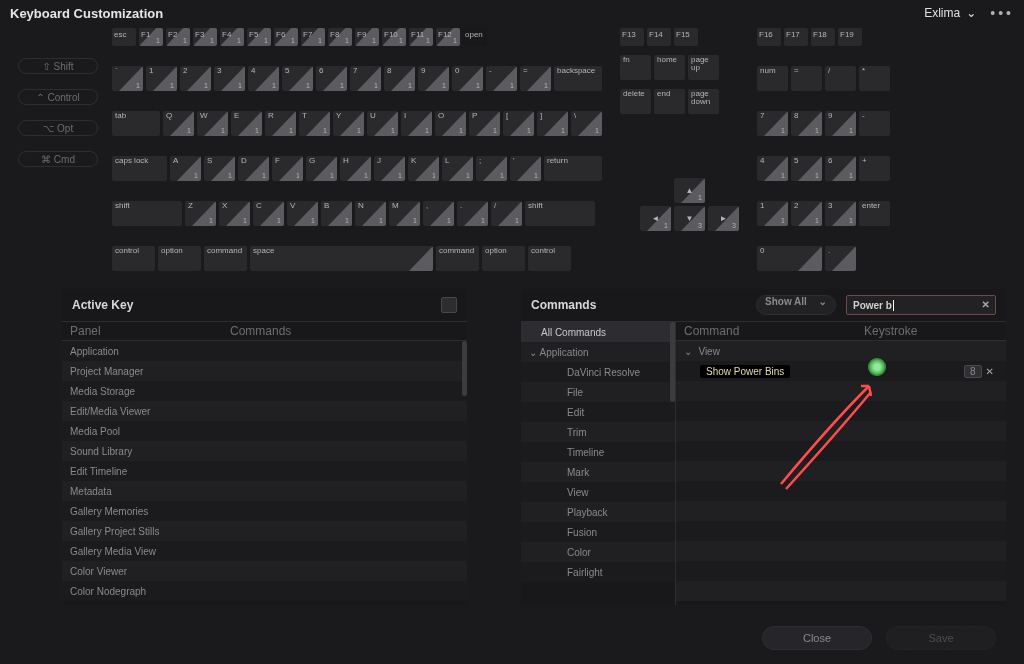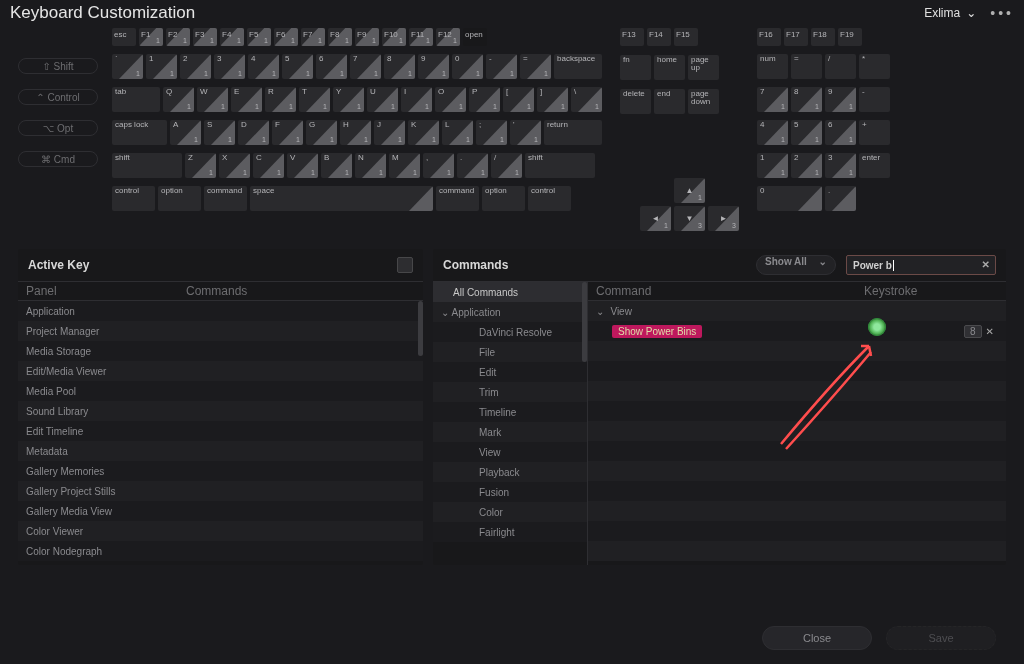--- a/index.html
+++ b/index.html
@@ -28,39 +28,39 @@
     font-family: -apple-system, "Segoe UI", Arial, sans-serif;
     font-size: 11px;
     overflow: hidden;
     position: relative;
   }
   
   .titlebar {
     display:flex; align-items:center; justify-content:space-between;
     height: 26px; padding: 0 10px;
   }
-  .titlebar .title { color:#e5e5e5; font-size:17px; font-weight:400; }
+  .titlebar .title { color:#e5e5e5; font-size:13px; font-weight:700; }
   .titlebar .right { display:flex; align-items:center; gap:14px; }
   .preset-dropdown { display:flex; align-items:center; gap:6px; color:#e0e0e0; font-size:12px; cursor:pointer; }
   .more-dots { letter-spacing:3px; font-size:14px; color:#b0b0b0; cursor:pointer; }
 
   
   .content { display:flex; flex-direction:column; padding: 0 18px; }
 
   
   .keyboard-row { display:flex; gap: 14px; align-items:flex-start; margin-top: 2px; }
   .modifiers { display:flex; flex-direction:column; gap:15px; padding-top:30px; }
   .mod-btn {
     width: 80px; height: 16px;
     border: 1px solid var(--border); border-radius: 11px;
     display:flex; align-items:center; justify-content:center;
     color: var(--text-subtle); font-size:10px; cursor:pointer;
   }
   .keyboard-area { display:flex; gap: 18px; }
-  .kb-cluster { display:flex; flex-direction:column; gap:8px; }
+  .kb-cluster { display:flex; flex-direction:column; gap:20px; }
   .kb-row { display:flex; gap:3px; }
 
   .key {
     height: 25px; width: 31px;
     background: var(--key-dark);
     border-radius: 2px;
     position: relative;
     font-size: 8px;
     color: var(--key-text);
     padding: 1px 3px;
@@ -97,20 +97,21 @@
   
   .lower {
     display:flex; gap:10px; margin-top: 18px;
     height: 316px;
   }
   .pane {
     background: var(--panel-darker);
     border-radius: 2px;
     display:flex; flex-direction:column;
     overflow:hidden;
+    margin-left:44px;
   }
   .pane-left { width: 405px; }
   .pane-right { flex:1; }
 
   .pane-head {
     height: 32px; padding: 0 10px;
     display:flex; align-items:center; justify-content:space-between;
     font-size:12px; font-weight:600; color:#d8d8d8;
   }
   .pane-head .checkbox {
@@ -148,21 +149,21 @@
   .list-row:nth-child(odd){ background: #202023;}
   .list-row:nth-child(even){ background: #1b1b1e;}
   .list-row.select { background: #2d2d31; color:var(--text);}
   .indent1 { padding-left: 24px !important; }
   .indent2 { padding-left: 46px !important; }
 
   .mid-columns { display:flex; height:100%; }
   .cmd-tree { width: 155px; border-right:1px solid var(--border); }
   .cmd-detail { flex:1; }
 
-  .highlighted-cmd { background:#be185d; color:#e0dca8; border-radius:2px; padding:1px 6px; display:inline-block; }
+  .highlighted-cmd { background:#000000; color:#e0dca8; border-radius:2px; padding:1px 6px; display:inline-block; }
   .key-badge { background:var(--badge-bg); border:1px solid #4a4a4d; border-radius:2px; padding:0 5px; font-size:10px; margin-left:auto; margin-right:4px;}
   .badge-close { color:#aaa; font-size:10px; margin-right:4px; cursor:pointer;}
 
   .scrollbar-fake { position:absolute; right:0; top:0; width:5px; height:55px; background:#3c3c40; border-radius:3px; }
   
   .green-ring {
     position:absolute;
     width:18px; height:18px; border-radius:50%;
     background: radial-gradient(circle, #8ee89d 25%, #4caf50 55%, rgba(76,175,80,0.15) 80%);
     box-shadow:0 0 0 1px #2e8b3a inset;

